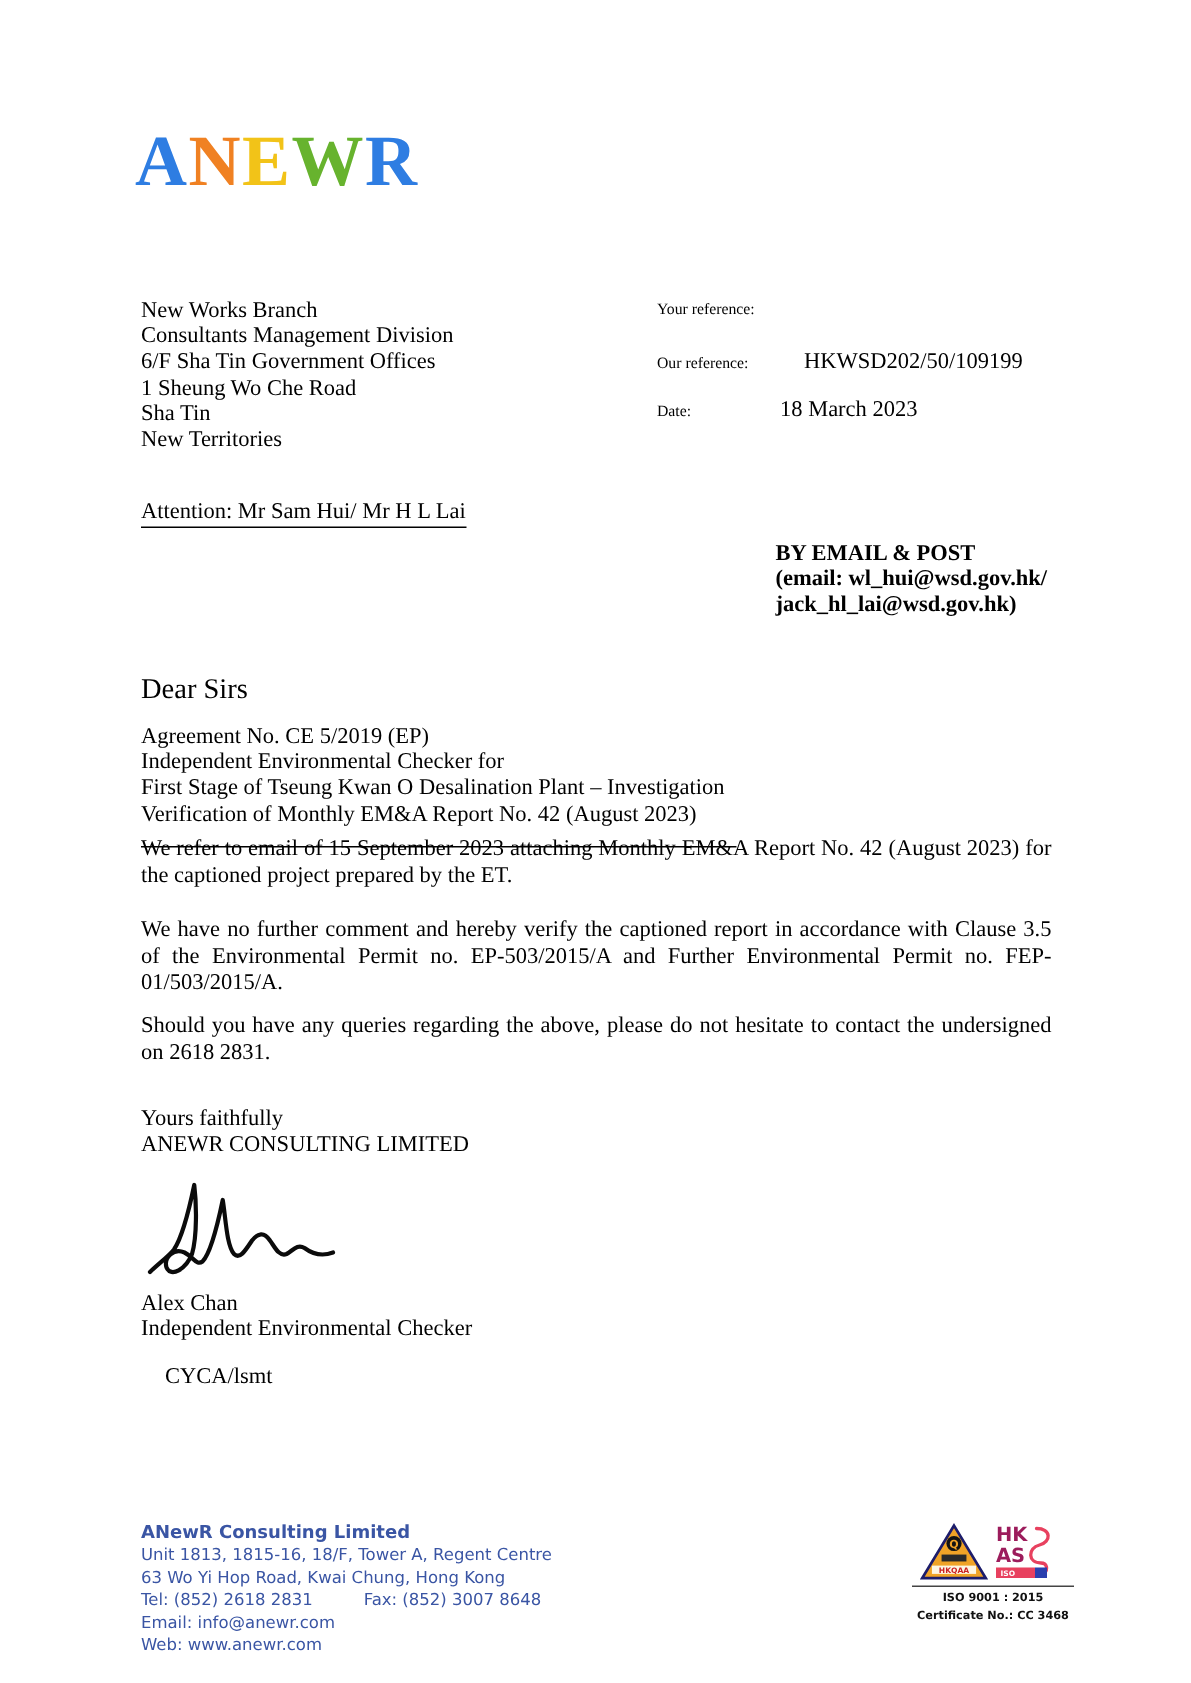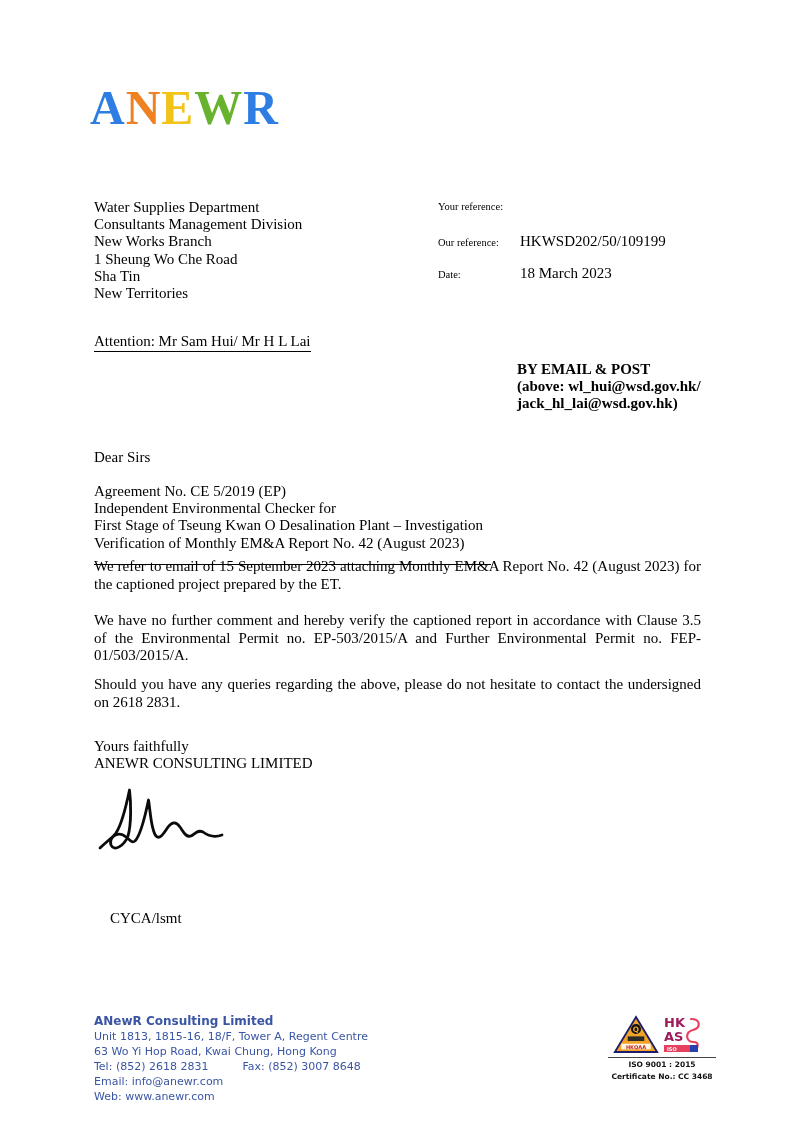--- a/index.html
+++ b/index.html
@@ -24,21 +24,21 @@
   .refs{position:absolute;left:438px;top:201px;width:270px;}
   .ref-row{position:absolute;left:0;display:flex;align-items:baseline;white-space:nowrap;}
   .ref-label{display:inline-block;width:82px;font-size:10.5px;}
   .ref-value{font-size:15px;}
   
   .attention{position:absolute;left:94px;top:333px;font-size:15px;}
   .attention span{display:inline-block;border-bottom:1px solid #000;padding-bottom:1px;}
   
   .delivery{position:absolute;left:517px;top:361px;font-size:15px;line-height:17.2px;font-weight:bold;white-space:nowrap;}
   
-  .salutation{position:absolute;left:94px;top:449px;font-size:15px;text-align:right;}
+  .salutation{position:absolute;left:94px;top:449px;font-size:19px;text-align:right;}
   .subject{position:absolute;left:94px;top:483px;font-size:15px;line-height:17.2px;}
   .subject .u{display:inline-block;border-bottom:1px solid #000;padding-right:27px;padding-bottom:12px;}
   .para{position:absolute;left:94px;width:607px;margin:0;font-size:15px;line-height:17.6px;text-align:justify;}
   .p1{top:558px;}
   .p2{top:612px;}
   .p3{top:676px;}
   .closing{position:absolute;left:94px;top:738px;font-size:15px;line-height:17.2px;}
   .signature{position:absolute;left:98px;top:786px;}
   .signer{position:absolute;left:94px;top:861px;font-size:15px;line-height:17.2px;}
   .fileref{position:absolute;left:110px;top:910px;font-size:15px;}
@@ -59,50 +59,50 @@
   .cert-text{font-size:7.5px;font-weight:bold;color:#111;text-align:center;line-height:10px;margin-top:2px;white-space:nowrap;}
 </style>
 </head>
 <body>
 
 <div class="page">
 
   <div class="logo"><span style="color: rgb(46, 125, 226);">A</span><span style="color: rgb(240, 129, 34);">N</span><span style="color: rgb(242, 195, 24);">E</span><span style="color: rgb(103, 179, 46);">W</span><span style="color: rgb(46, 125, 226);">R</span></div>
 
   <div class="addr">
-    <div>Water Supplies Department</div>
+    <div>New Works Branch</div>
     <div>Consultants Management Division</div>
-    <div>New Works Branch</div>
+    <div>6/F Sha Tin Government Offices</div>
     <div>1 Sheung Wo Che Road</div>
     <div>Sha Tin</div>
     <div>New Territories</div>
   </div>
 
   <div class="refs">
     <div class="ref-row" style="top:0;">
       <span class="ref-label">Your reference:</span>
       <span class="ref-value"></span>
     </div>
-    <div class="ref-row" style="top:32px;">
+    <div class="ref-row" style="top:32px;gap:16px;">
       <span class="ref-label">Our reference:</span>
       <span class="ref-value">HKWSD202/50/109199</span>
     </div>
     <div class="ref-row" style="top:64px;">
       <span class="ref-label">Date:</span>
       <span class="ref-value">18 March 2023</span>
     </div>
   </div>
 
   <div class="attention">
     <span>Attention: Mr Sam Hui/ Mr H L Lai</span>
   </div>
 
   <div class="delivery">
     <div>BY EMAIL &amp; POST</div>
-    <div>(above: wl_hui@wsd.gov.hk/</div>
+    <div>(email: wl_hui@wsd.gov.hk/</div>
     <div>jack_hl_lai@wsd.gov.hk)</div>
   </div>
 
   <div class="salutation">Dear Sirs</div>
 
   <div class="subject">
     <div>Agreement No. CE 5/2019 (EP)</div>
     <div>Independent Environmental Checker for</div>
     <div>First Stage of Tseung Kwan O Desalination Plant – Investigation</div>
     <div><span class="u">Verification of Monthly EM&amp;A Report No. 42 (August 2023)</span></div>
@@ -115,20 +115,22 @@
   <div class="closing">
     <div>Yours faithfully</div>
     <div>ANEWR CONSULTING LIMITED</div>
   </div>
 
   <svg class="signature" width="138" height="74" viewBox="0 0 138 74">
     <path d="M2 62 C8 56, 14 52, 18 47 C24 38, 29 16, 31.5 4 C33 16, 33.5 38, 30 50 C26 60, 16 66, 13 59 C11 52, 18 46, 25 49 C31 52, 33 58, 37 55 C43 49, 48 26, 50.5 14 C52.5 26, 53 44, 58 50 C62 54, 66 47, 70 41 C74 36, 78 35, 82 41 C85 45, 88 52, 93 50 C97 48, 100 43, 105 46 C109 49, 116 52, 124 49" fill="none" stroke="#0b0b0b" stroke-width="2.8" stroke-linecap="round" stroke-linejoin="round"></path>
   </svg>
 
   <div class="signer">
+    <div>Alex Chan</div>
+    <div>Independent Environmental Checker</div>
   </div>
 
   <div class="fileref">CYCA/lsmt</div>
 
   <div class="footer">
     <div class="co">ANewR Consulting Limited</div>
     <div>Unit 1813, 1815-16, 18/F, Tower A, Regent Centre</div>
     <div>63 Wo Yi Hop Road, Kwai Chung, Hong Kong</div>
     <div>
       <span>Tel: (852) 2618 2831</span><span class="fax">Fax: (852) 3007 8648</span>

